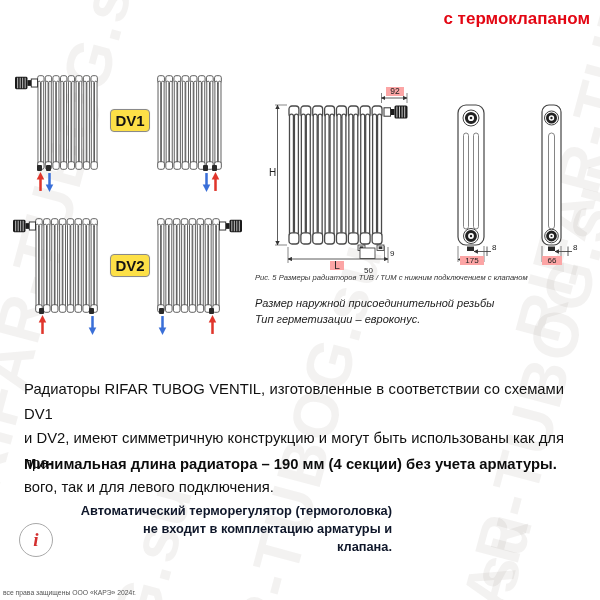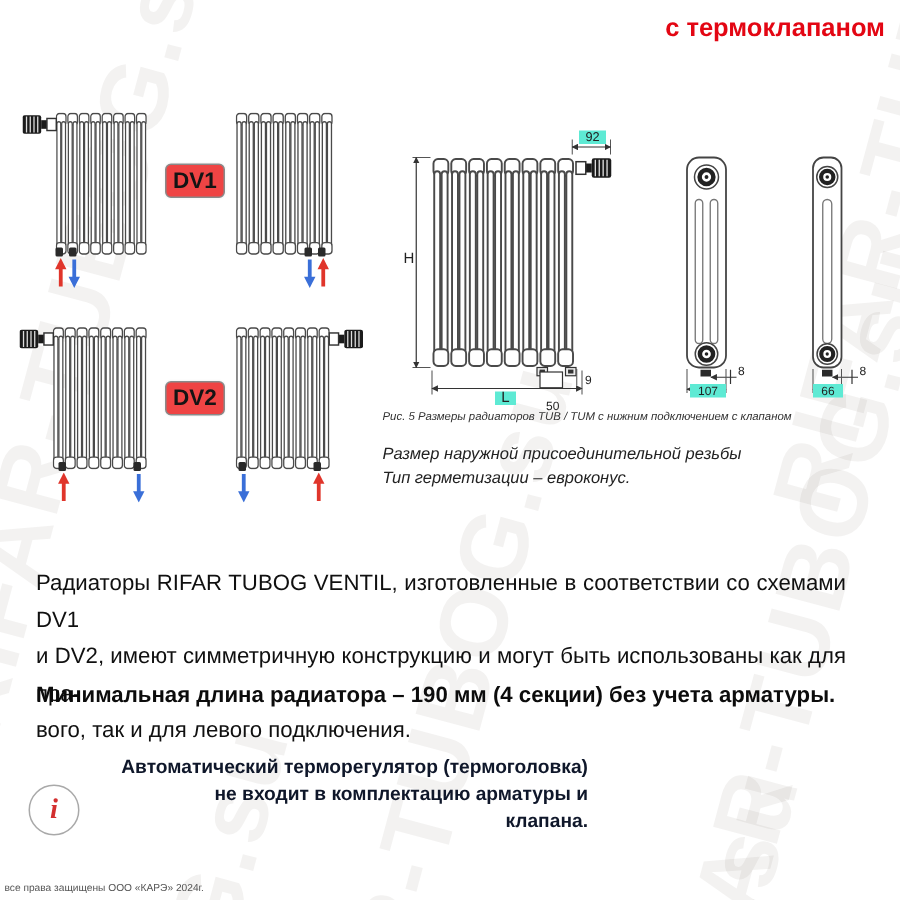--- a/index.html
+++ b/index.html
@@ -8,27 +8,27 @@
   .abs{position:absolute;}
   
   .wm{position:absolute;font-weight:bold;font-size:64px;letter-spacing:2px;
       color:rgba(105,90,75,0.08);white-space:nowrap;transform:rotate(-75deg);
       transform-origin:0 0;z-index:0;user-select:none;}
   
   .hdr{position:absolute;top:7px;right:10px;text-align:right;z-index:2;}
   .hdr-t1{font-size:22px;font-weight:800;letter-spacing:0.3px;color:#0a0a0a;line-height:26px;}
   .hdr-t2{font-size:17px;font-weight:800;color:#e30613;line-height:20px;margin-top:2px;text-align:right;}
   
-  .dvbox{position:absolute;width:38px;height:21px;background:#ef4444;border:1px solid #8a8a8a;
+  .dvbox{position:absolute;width:38px;height:21px;background:#fde047;border:1px solid #8a8a8a;
          border-radius:4px;display:flex;align-items:center;justify-content:center;
          font-size:15px;font-weight:bold;color:#141414;z-index:2;box-shadow:0 0 0 1px rgba(0,0,0,0.02);}
   .stub{position:absolute;width:5px;height:6px;background:#2a2a2a;border-radius:1px;z-index:2;}
   svg.abs{z-index:2;}
   
-  .dim{position:absolute;font-size:8.5px;color:#222;z-index:3;background:#5eead4;
+  .dim{position:absolute;font-size:8.5px;color:#222;z-index:3;background:#fca5a5;
        line-height:9px;text-align:center;padding:0 1px;}
   .dim-big{font-size:10px;}
   
   .figcap{position:absolute;left:255px;top:273px;font-size:7.6px;font-style:italic;
           color:#333;z-index:2;white-space:nowrap;}
   .threadnote{position:absolute;left:255px;top:295px;z-index:2;}
   .threadnote div{font-size:11px;font-style:italic;color:#222;line-height:16px;}
   
   .bodypara{position:absolute;left:24px;top:377px;width:540px;z-index:2;}
   .bodypara div{font-size:14.8px;line-height:24.5px;color:#101010;text-align:justify;}
@@ -201,21 +201,21 @@
     <rect x="27.5" y="38" width="5" height="96" rx="2.5" fill="#fff" stroke="#777" stroke-width="0.9"></rect>
     <circle cx="25" cy="141" r="7.5" fill="#fff" stroke="#444" stroke-width="1"></circle>
     <circle cx="25" cy="141" r="4.4" fill="none" stroke="#222" stroke-width="3"></circle>
     <circle cx="25" cy="141" r="1.2" fill="#222"></circle>
     <rect x="21" y="151.5" width="7" height="4.5" fill="#2a2a2a"></rect>
     <line x1="28" y1="156.5" x2="45" y2="156.5" stroke="#333" stroke-width="0.8" marker-start="url(#ah)"></line>
     <path d="M41 151.5 V161" stroke="#333" stroke-width="0.8" fill="none"></path>
     <path d="M12 151 V167 M38 151 V167" stroke="#555" stroke-width="0.7" fill="none"></path>
     <line x1="12" y1="164.5" x2="38" y2="164.5" stroke="#333" stroke-width="0.8" marker-start="url(#ah)" marker-end="url(#ah)"></line>
   </svg>
-  <span class="dim" style="left:460px;top:256px;width:22px;font-size:8px">107</span>
+  <span class="dim" style="left:460px;top:256px;width:22px;font-size:8px">175</span>
   <span class="dim" style="left:491px;top:243px;font-size:8px;background:transparent">8</span>
 
   <svg class="abs" style="left:532px;top:95px;width:52px;height:172px" viewBox="0 0 52 172">
     <rect x="10" y="10" width="19" height="140" rx="7" fill="#fff" stroke="#444" stroke-width="1.2"></rect>
     <circle cx="19.5" cy="23" r="7" fill="#fff" stroke="#444" stroke-width="1"></circle>
     <circle cx="19.5" cy="23" r="4.1" fill="none" stroke="#222" stroke-width="2.8"></circle>
     <circle cx="19.5" cy="23" r="1.2" fill="#222"></circle>
     <rect x="16.5" y="38" width="6" height="96" rx="3" fill="#fff" stroke="#777" stroke-width="0.9"></rect>
     <circle cx="19.5" cy="141" r="6.8" fill="#fff" stroke="#444" stroke-width="1"></circle>
     <circle cx="19.5" cy="141" r="4" fill="none" stroke="#222" stroke-width="2.8"></circle>

